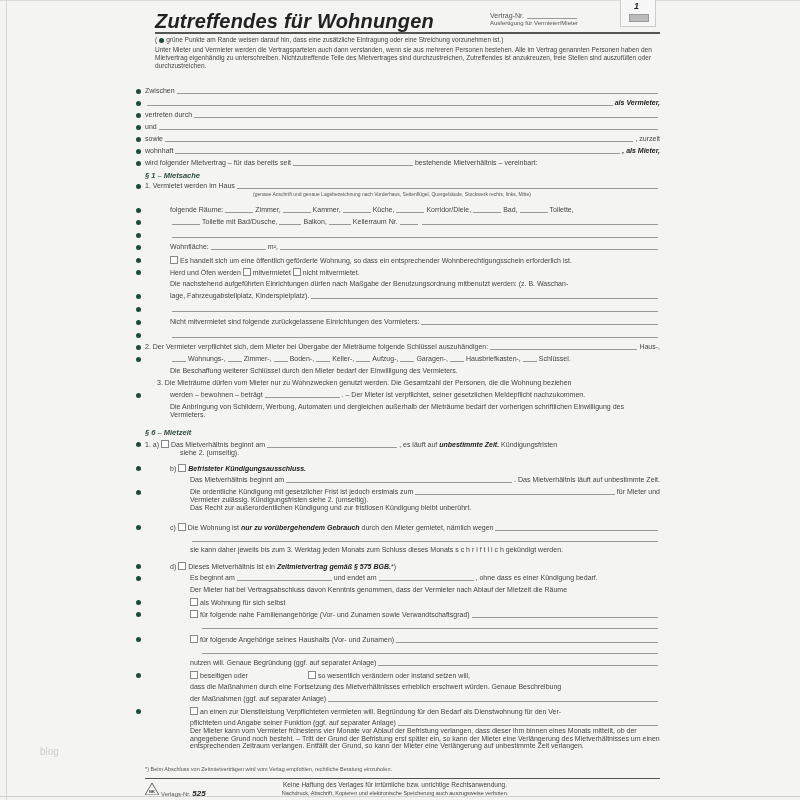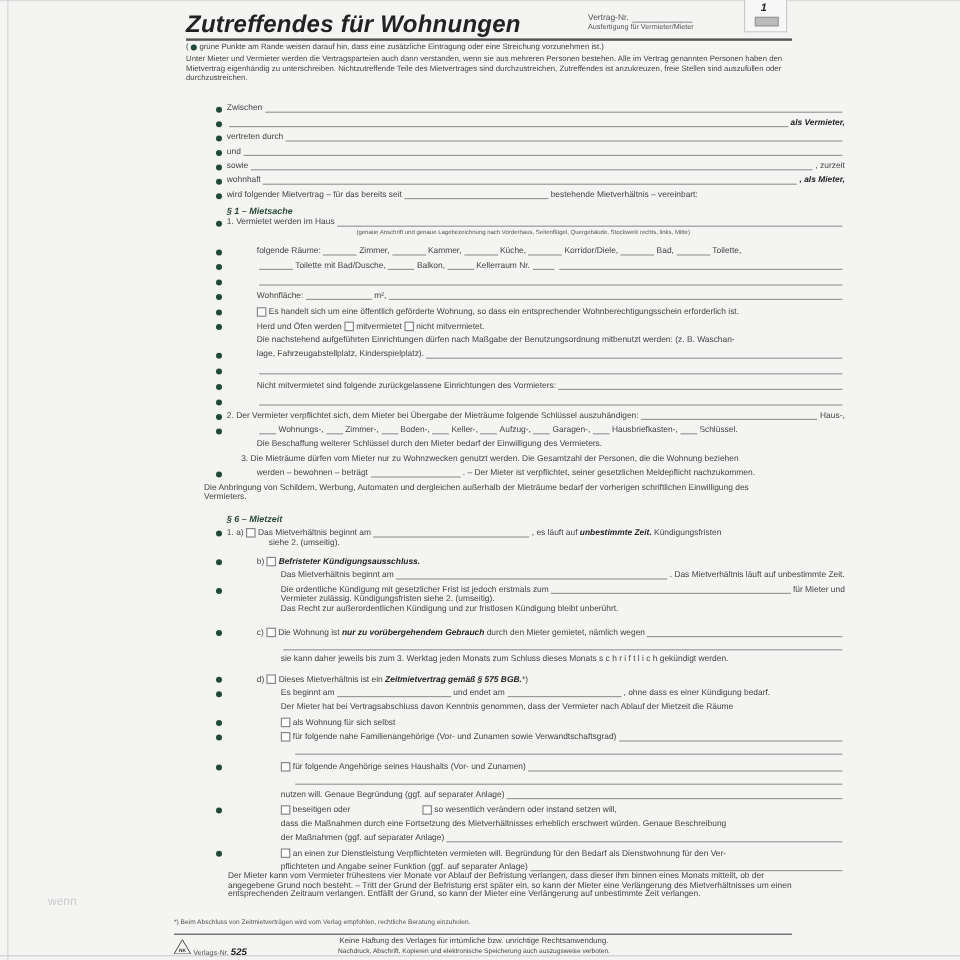--- a/index.html
+++ b/index.html
@@ -18,21 +18,21 @@
   .contract-no .sub { display:block; font-size:6px; margin-top:1px; }
   .title-rule { position:absolute; left:10px; top:32px; width:505px; height:2px; background:#555; }
   .badge { position:absolute; left:475px; top:0; width:34px; height:26px; border:1px solid #ccc; border-top:none; background:#f7f7f7; }
   .badge .num { position:absolute; left:13px; top:1px; font-size:9px; font-weight:bold; font-style:italic; color:#222; }
   .badge .pad { position:absolute; left:8px; top:14px; width:18px; height:6px; background:#bbb; border:1px solid #999; }
 
   .intro { position:absolute; left:10px; top:36px; width:505px; font-size:6.5px; line-height:8px; color:#444; }
   .intro .hint { display:block; margin-bottom:2px; }
   .intro .dot-inline { display:inline-block; width:5px; height:5px; border-radius:50%; background:#1f4a3a; vertical-align:middle; margin:0 2px; }
 
-  .row { position:absolute; left:0; width:515px; font-size:7px; color:#444; white-space:nowrap; display:flex; align-items:flex-end;margin-left:44px; }
+  .row { position:absolute; left:0; width:515px; font-size:7px; color:#444; white-space:nowrap; display:flex; align-items:flex-end; }
   .dot { position:absolute; left:-9px; width:5px; height:5px; border-radius:50%; background:#1f4a3a; }
   .fill { flex:1; border-bottom:1px solid #9a9a9a; margin:0 2px; height:6px; }
   .fillw { display:inline-block; border-bottom:1px solid #9a9a9a; height:6px; margin:0 2px; }
   .b { font-weight:bold; font-style:italic; color:#222; }
   .sec { font-weight:bold; font-style:italic; color:#2a4a3a; font-size:7.5px; }
   .cb { display:inline-block; width:6px; height:6px; border:1px solid #888; background:#fff; margin-right:2px; vertical-align:middle; }
   .small { font-size:5px; color:#555; }
   .para { position:absolute; font-size:7px; line-height:7.5px; color:#444; }
   .foot-note { position:absolute; left:0; top:766px; font-size:5.5px; color:#555; }
   .foot-rule { position:absolute; left:0; top:778px; width:515px; height:1px; background:#555; }
@@ -41,21 +41,21 @@
   .foot-pub .n { font-weight:bold; font-style:italic; font-size:8px; color:#222; }
   .foot-c { position:absolute; left:100px; top:781px; width:300px; text-align:center; font-size:6.5px; color:#444; line-height:8px; }
   .foot-c .s { font-size:5.5px; }
 </style>
 </head>
 <body>
 
 <div class="top-rule"></div>
 <div class="left-rule"></div>
 <div class="bottom-rule"></div>
-<div class="watermark">wenn</div>
+<div class="watermark">blog</div>
 
 <div class="page">
   <div class="title">Zutreffendes für Wohnungen</div>
   <div class="contract-no">
     <span class="lbl">Vertrag-Nr.</span><span class="line"></span>
     <span class="sub">Ausfertigung für Vermieter/Mieter</span>
   </div>
   <div class="badge">
     <span class="num">1</span>
     <span class="pad"></span>

